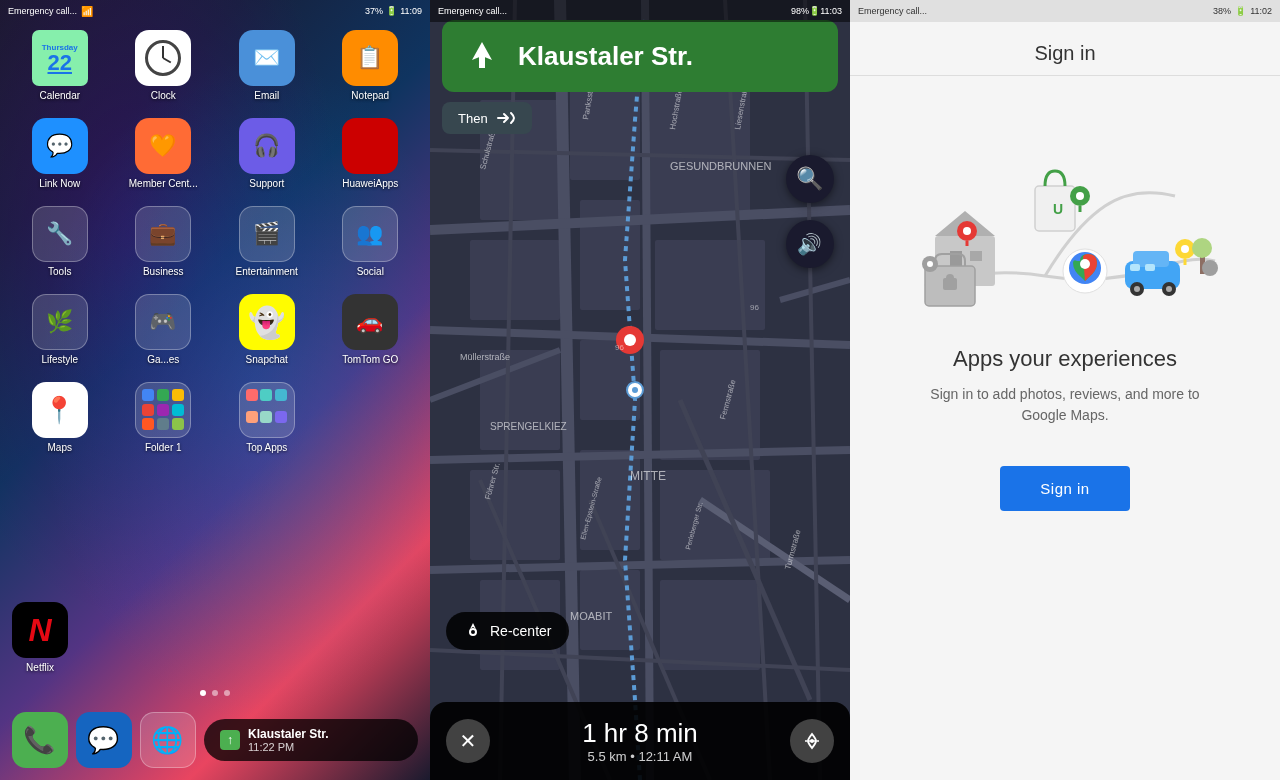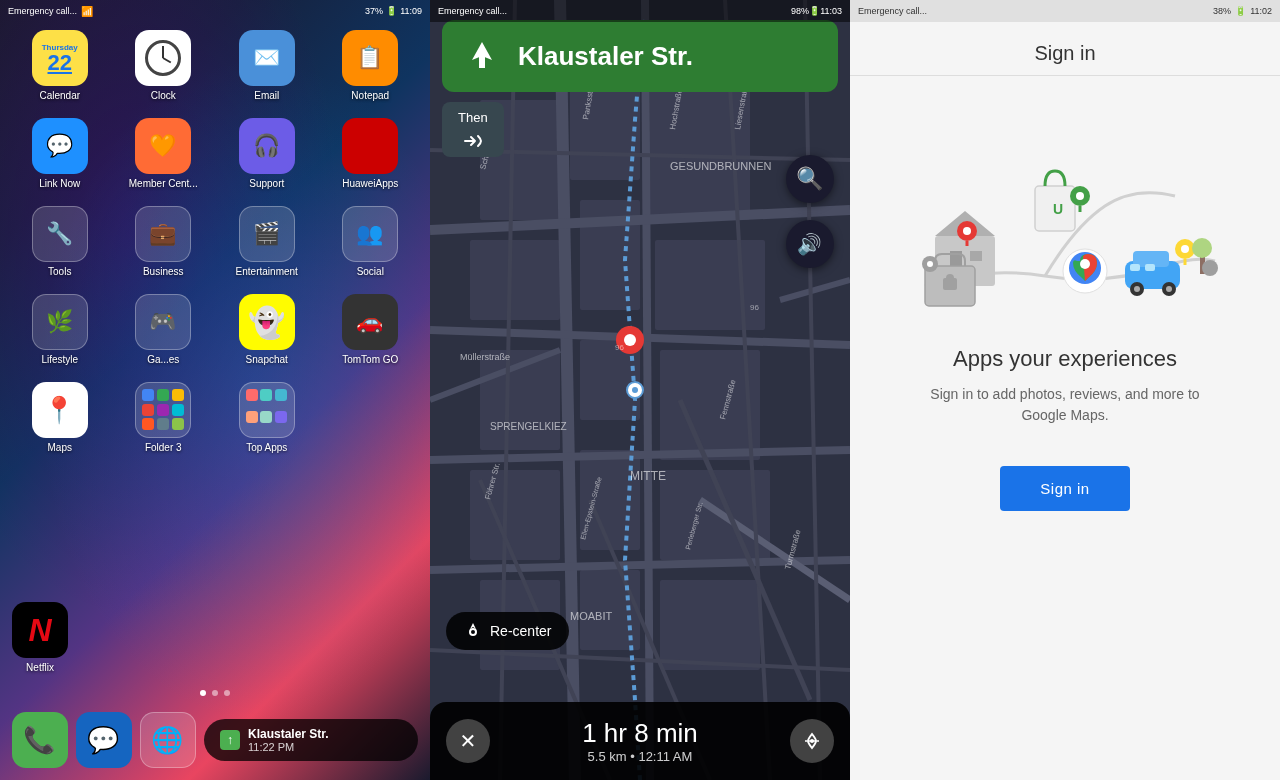--- a/index.html
+++ b/index.html
@@ -77,21 +77,21 @@
     .app-label {
       font-size: 10px;
       color: #fff;
       text-align: center;
       text-shadow: 0 1px 3px rgba(0,0,0,0.8);
       max-width: 70px;
       line-height: 1.2;
     }
 
     
-    .icon-calendar { background: #fde047; color: #1a73e8; }
+    .icon-calendar { background: #86efac; color: #1a73e8; border-radius: 7px; }
     .icon-clock { background: #fff; color: #333; }
     .icon-email { background: #4a90d9; color: #fff; }
     .icon-notepad { background: #ff8c00; color: #fff; }
     .icon-linknow { background: #1e90ff; color: #fff; }
     .icon-member { background: #ff6b35; color: #fff; }
     .icon-support { background: #6c5ce7; color: #fff; }
     .icon-huaweiapps { background: #cc0000; color: #fff; }
     .icon-tools { background: rgba(255,255,255,0.15); color: #fff; border: 1px solid rgba(255,255,255,0.3); }
     .icon-business { background: rgba(255,255,255,0.15); color: #fff; border: 1px solid rgba(255,255,255,0.3); }
     .icon-entertainment { background: rgba(255,255,255,0.15); color: #fff; border: 1px solid rgba(255,255,255,0.3); }
@@ -280,21 +280,20 @@
       font-weight: bold;
       color: #fff;
     }
     .nav-then-card {
       background: #37474f;
       border-radius: 8px;
       padding: 8px 16px;
       display: inline-flex;
       align-items: center;
       gap: 8px;
-      flex-direction: column;
     }
     .nav-then-label {
       color: #fff;
       font-size: 13px;
     }
 
     .map-fab-search {
       position: absolute;
       right: 16px;
       top: 155px;
@@ -605,21 +604,21 @@
           <div class="folder-dot" style="background:#34A853;"></div>
           <div class="folder-dot" style="background:#FBBC05;"></div>
           <div class="folder-dot" style="background:#EA4335;"></div>
           <div class="folder-dot" style="background:#9C27B0;"></div>
           <div class="folder-dot" style="background:#00BCD4;"></div>
           <div class="folder-dot" style="background:#FF5722;"></div>
           <div class="folder-dot" style="background:#607D8B;"></div>
           <div class="folder-dot" style="background:#8BC34A;"></div>
         </div>
       </div>
-      <span class="app-label">Folder 3</span>
+      <span class="app-label">Folder 1</span>
     </div>
 
     <div class="app-item">
       <div class="app-icon icon-topapps">
         <div class="folder-grid">
           <div class="folder-dot" style="background:#FF6B6B;"></div>
           <div class="folder-dot" style="background:#4ECDC4;"></div>
           <div class="folder-dot" style="background:#45B7D1;"></div>
           <div class="folder-dot" style="background:#FFA07A;"></div>
           <div class="folder-dot" style="background:#98D8C8;"></div>

